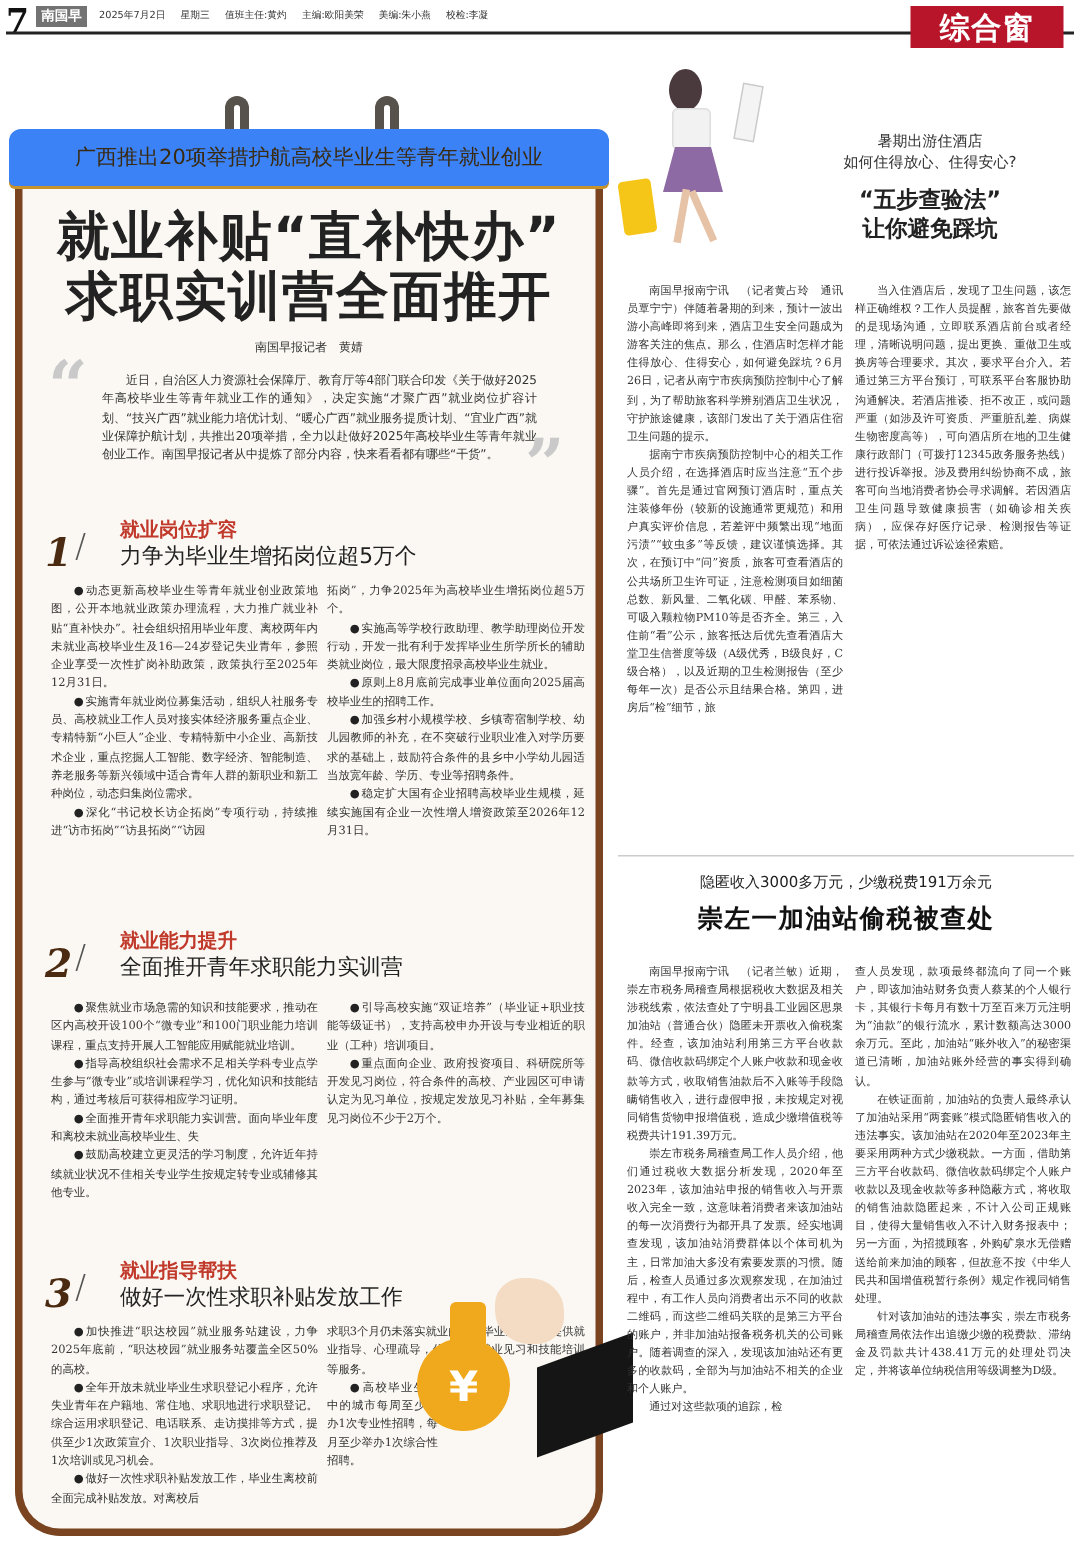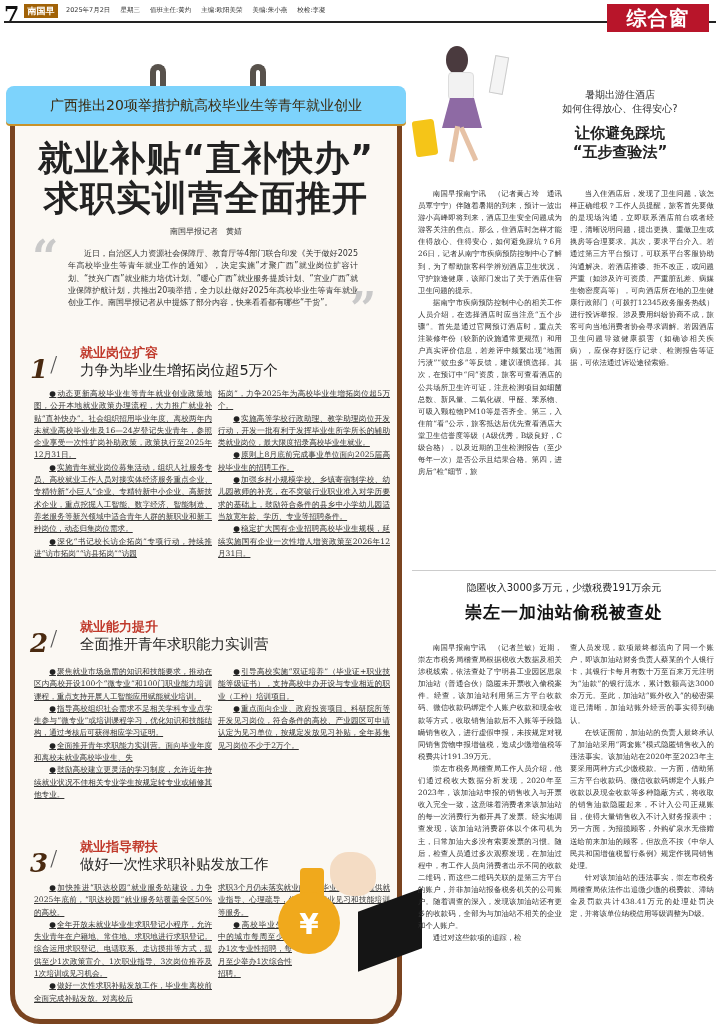--- a/index.html
+++ b/index.html
@@ -2,44 +2,44 @@
 <html><head>
 <meta charset="utf-8">
 <style>
   * { box-sizing: border-box; margin: 0; padding: 0; }
   html, body { width: 720px; height: 1032px; overflow: hidden; background: #ffffff; }
   body { font-family: "DejaVu Sans", sans-serif; color: #2a2a2a; position: relative; }
 
   
   .masthead { position: absolute; left: 0; top: 0; width: 720px; height: 32px; }
   .page-num { position: absolute; left: 4px; top: 1px; font-family: "DejaVu Serif", serif; font-weight: bold; font-size: 22px; color: #111; }
-  .paper-logo { position: absolute; left: 24px; top: 4px; width: 34px; height: 14px; background: #a16207; color: #fff; font-size: 9px; line-height: 14px; text-align: center; font-weight: bold; }
+  .paper-logo { position: absolute; left: 24px; top: 4px; width: 34px; height: 14px; background: #737373; color: #fff; font-size: 9px; line-height: 14px; text-align: center; font-weight: bold; }
   .mast-meta { position: absolute; left: 66px; top: 6px; font-size: 6.5px; color: #333; white-space: nowrap; }
   .mast-meta span { margin-right: 8px; }
   .mast-rule { position: absolute; left: 4px; top: 21px; width: 712px; height: 1.5px; background: #222; }
   .section-badge { position: absolute; left: 607px; top: 4px; width: 102px; height: 28px; background: #b8152a; color: #fff; font-size: 20px; font-weight: bold; text-align: center; line-height: 28px; letter-spacing: 1px; }
 
   
   .board { position: absolute; left: 10px; top: 86px; width: 392px; height: 940px; }
   .board-frame { position: absolute; left: 0; top: 20px; width: 392px; height: 918px; background: #fbf8f3; border: 5px solid #7a4420; border-top: none; border-radius: 0 0 30px 30px; }
   .board-hook { position: absolute; top: -22px; width: 16px; height: 28px; border: 6px solid #58524c; border-bottom: none; border-radius: 10px 10px 0 0; }
-  .banner { position: absolute; left: -4px; top: 0; width: 400px; height: 38px; background: #7dd3fc; border-radius: 8px 8px 4px 4px; box-shadow: 0 2px 0 #c8922a; text-align: center; line-height: 38px; font-size: 14px; color: #3a2a10; }
+  .banner { position: absolute; left: -4px; top: 0; width: 400px; height: 38px; background: #3b82f6; border-radius: 8px 8px 4px 4px; box-shadow: 0 2px 0 #c8922a; text-align: center; line-height: 38px; font-size: 14px; color: #3a2a10; }
   .main-title { position: absolute; left: 0; top: 52px; width: 392px; text-align: center; font-size: 35px; line-height: 40px; font-weight: bold; color: #222; letter-spacing: 1px; }
   .byline { position: absolute; left: 0; top: 140px; width: 392px; text-align: center; font-size: 8px; color: #333; }
   .quote-open { position: absolute; left: 22px; top: 148px; font-size: 46px; color: #c9c9c9; font-family: "DejaVu Serif", serif; font-weight: bold; line-height: 46px; }
   .quote-close { position: absolute; left: 340px; top: 200px; font-size: 46px; color: #c9c9c9; font-family: "DejaVu Serif", serif; font-weight: bold; line-height: 46px; }
   .lead { position: absolute; left: 58px; top: 162px; width: 290px; font-size: 8px; line-height: 12.3px; color: #333; text-indent: 2em; text-align: justify; }
 
   .sec-head { position: absolute; left: 20px; width: 370px; height: 40px; }
   .sec-num { position: absolute; left: 0; top: 10px; font-family: "DejaVu Serif", serif; font-weight: bold; font-style: italic; font-size: 26px; color: #4a2a10; }
   .sec-slash { position: absolute; left: 20px; top: 8px; font-size: 22px; color: #555; font-weight: 300; }
   .sec-kicker { position: absolute; left: 50px; top: 0; font-family: Liberation Sans, sans-serif; font-weight: bold; font-size: 13px; color: #c0392b; }
   .sec-title { position: absolute; left: 50px; top: 17px; font-size: 14.5px; color: #222; white-space: nowrap; }
 
-  .col { position: absolute; font-family: "DejaVu Serif", serif; font-size: 7.6px; line-height: 12.3px; color: #333; text-align: justify; text-decoration: underline; }
+  .col { position: absolute; font-family: "DejaVu Serif", serif; font-size: 7.6px; line-height: 12.3px; color: #333; text-align: justify; }
   .col p { text-indent: 2em; }
   .col .bullet::before { content: "●"; color: #222; margin-right: 1px; }
 
   .money-bag { position: absolute; left: 278px; top: 892px; width: 62px; height: 62px; background: #f0a91c; border-radius: 50%; }
   .money-bag .yen { position: absolute; left: 0; top: 16px; width: 62px; text-align: center; color: #fff; font-weight: bold; font-size: 28px; }
   .bag-neck { position: absolute; left: 300px; top: 868px; width: 24px; height: 28px; background: #f0a91c; border-radius: 4px 4px 0 0; }
   .hand { position: absolute; left: 330px; top: 852px; width: 46px; height: 44px; background: #f4dcc4; border-radius: 40% 50% 40% 50%; }
   .sleeve { position: absolute; left: 358px; top: 900px; width: 64px; height: 60px; background: #151515; transform: skewY(-20deg); }
 
   
@@ -163,22 +163,22 @@
   <div class="tr-leg1"></div>
   <div class="tr-leg2"></div>
   <div class="tr-paper"></div>
 </div>
 
 <div class="hotel-sub">
   <div>暑期出游住酒店</div>
   <div>如何住得放心、住得安心?</div>
 </div>
 <div class="hotel-title">
+  <div>“五步查验法”</div>
   <div>让你避免踩坑</div>
-  <div>“五步查验法”</div>
 </div>
 <div class="col-r" style="left:418px; top:188px; width:144px;">
   <p>南国早报南宁讯　（记者黄占玲　通讯员覃宁宁）伴随着暑期的到来，预计一波出游小高峰即将到来，酒店卫生安全问题成为游客关注的焦点。那么，住酒店时怎样才能住得放心、住得安心，如何避免踩坑？6月26日，记者从南宁市疾病预防控制中心了解到，为了帮助旅客科学辨别酒店卫生状况，守护旅途健康，该部门发出了关于酒店住宿卫生问题的提示。</p>
   <p>据南宁市疾病预防控制中心的相关工作人员介绍，在选择酒店时应当注意“五个步骤”。首先是通过官网预订酒店时，重点关注装修年份（较新的设施通常更规范）和用户真实评价信息，若差评中频繁出现“地面污渍”“蚊虫多”等反馈，建议谨慎选择。其次，在预订中“问”资质，旅客可查看酒店的公共场所卫生许可证，注意检测项目如细菌总数、新风量、二氧化碳、甲醛、苯系物、可吸入颗粒物PM10等是否齐全。第三，入住前“看”公示，旅客抵达后优先查看酒店大堂卫生信誉度等级（A级优秀，B级良好，C级合格），以及近期的卫生检测报告（至少每年一次）是否公示且结果合格。第四，进房后“检”细节，旅</p>
 </div>
 <div class="col-r" style="left:570px; top:188px; width:144px;">
   <p>当入住酒店后，发现了卫生问题，该怎样正确维权？工作人员提醒，旅客首先要做的是现场沟通，立即联系酒店前台或者经理，清晰说明问题，提出更换、重做卫生或换房等合理要求。其次，要求平台介入。若通过第三方平台预订，可联系平台客服协助沟通解决。若酒店推诿、拒不改正，或问题严重（如涉及许可资质、严重脏乱差、病媒生物密度高等），可向酒店所在地的卫生健康行政部门（可拨打12345政务服务热线）进行投诉举报。涉及费用纠纷协商不成，旅客可向当地消费者协会寻求调解。若因酒店卫生问题导致健康损害（如确诊相关疾病），应保存好医疗记录、检测报告等证据，可依法通过诉讼途径索赔。</p>
 </div>
 
 <div class="divider"></div>

